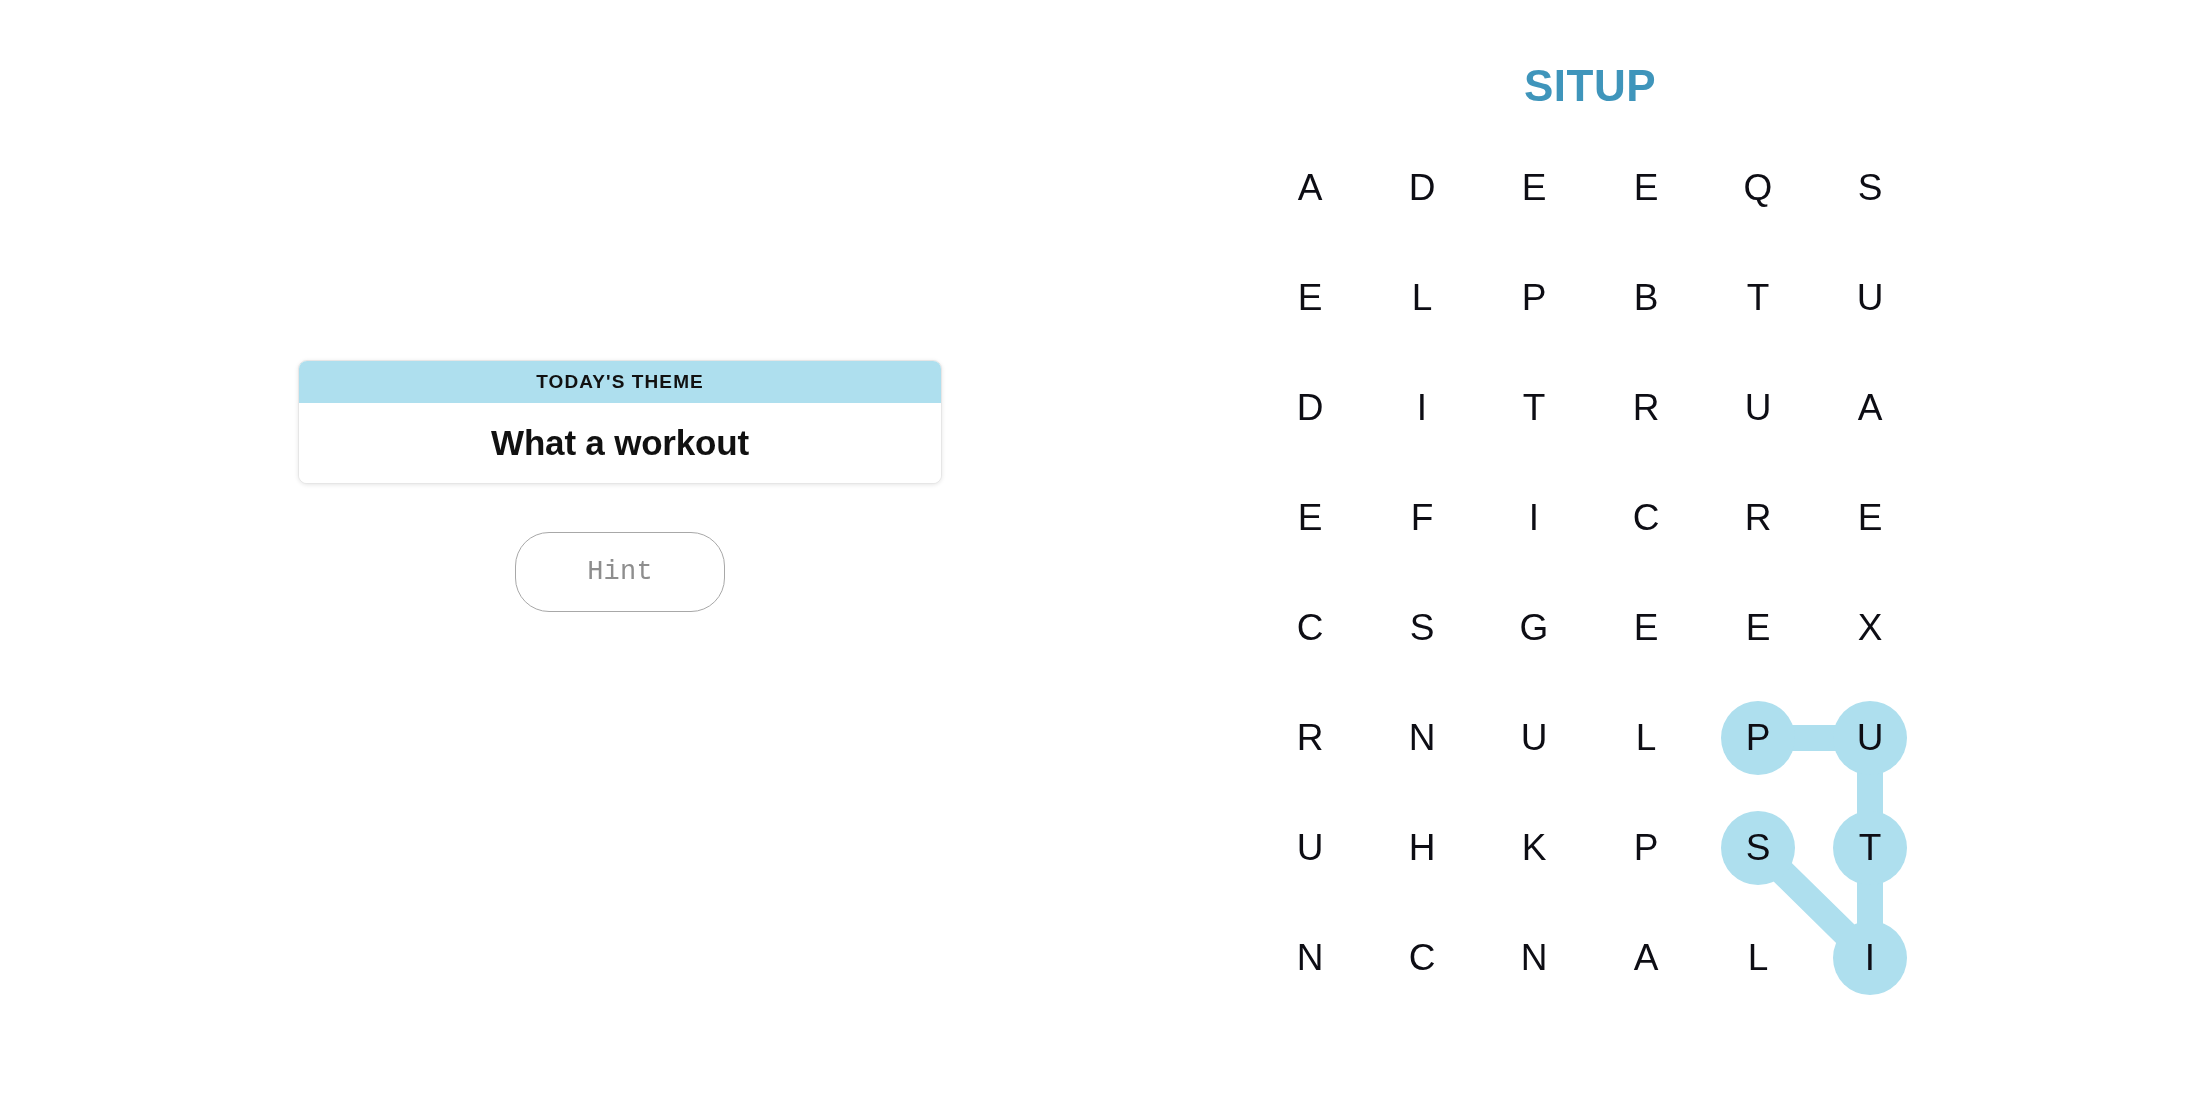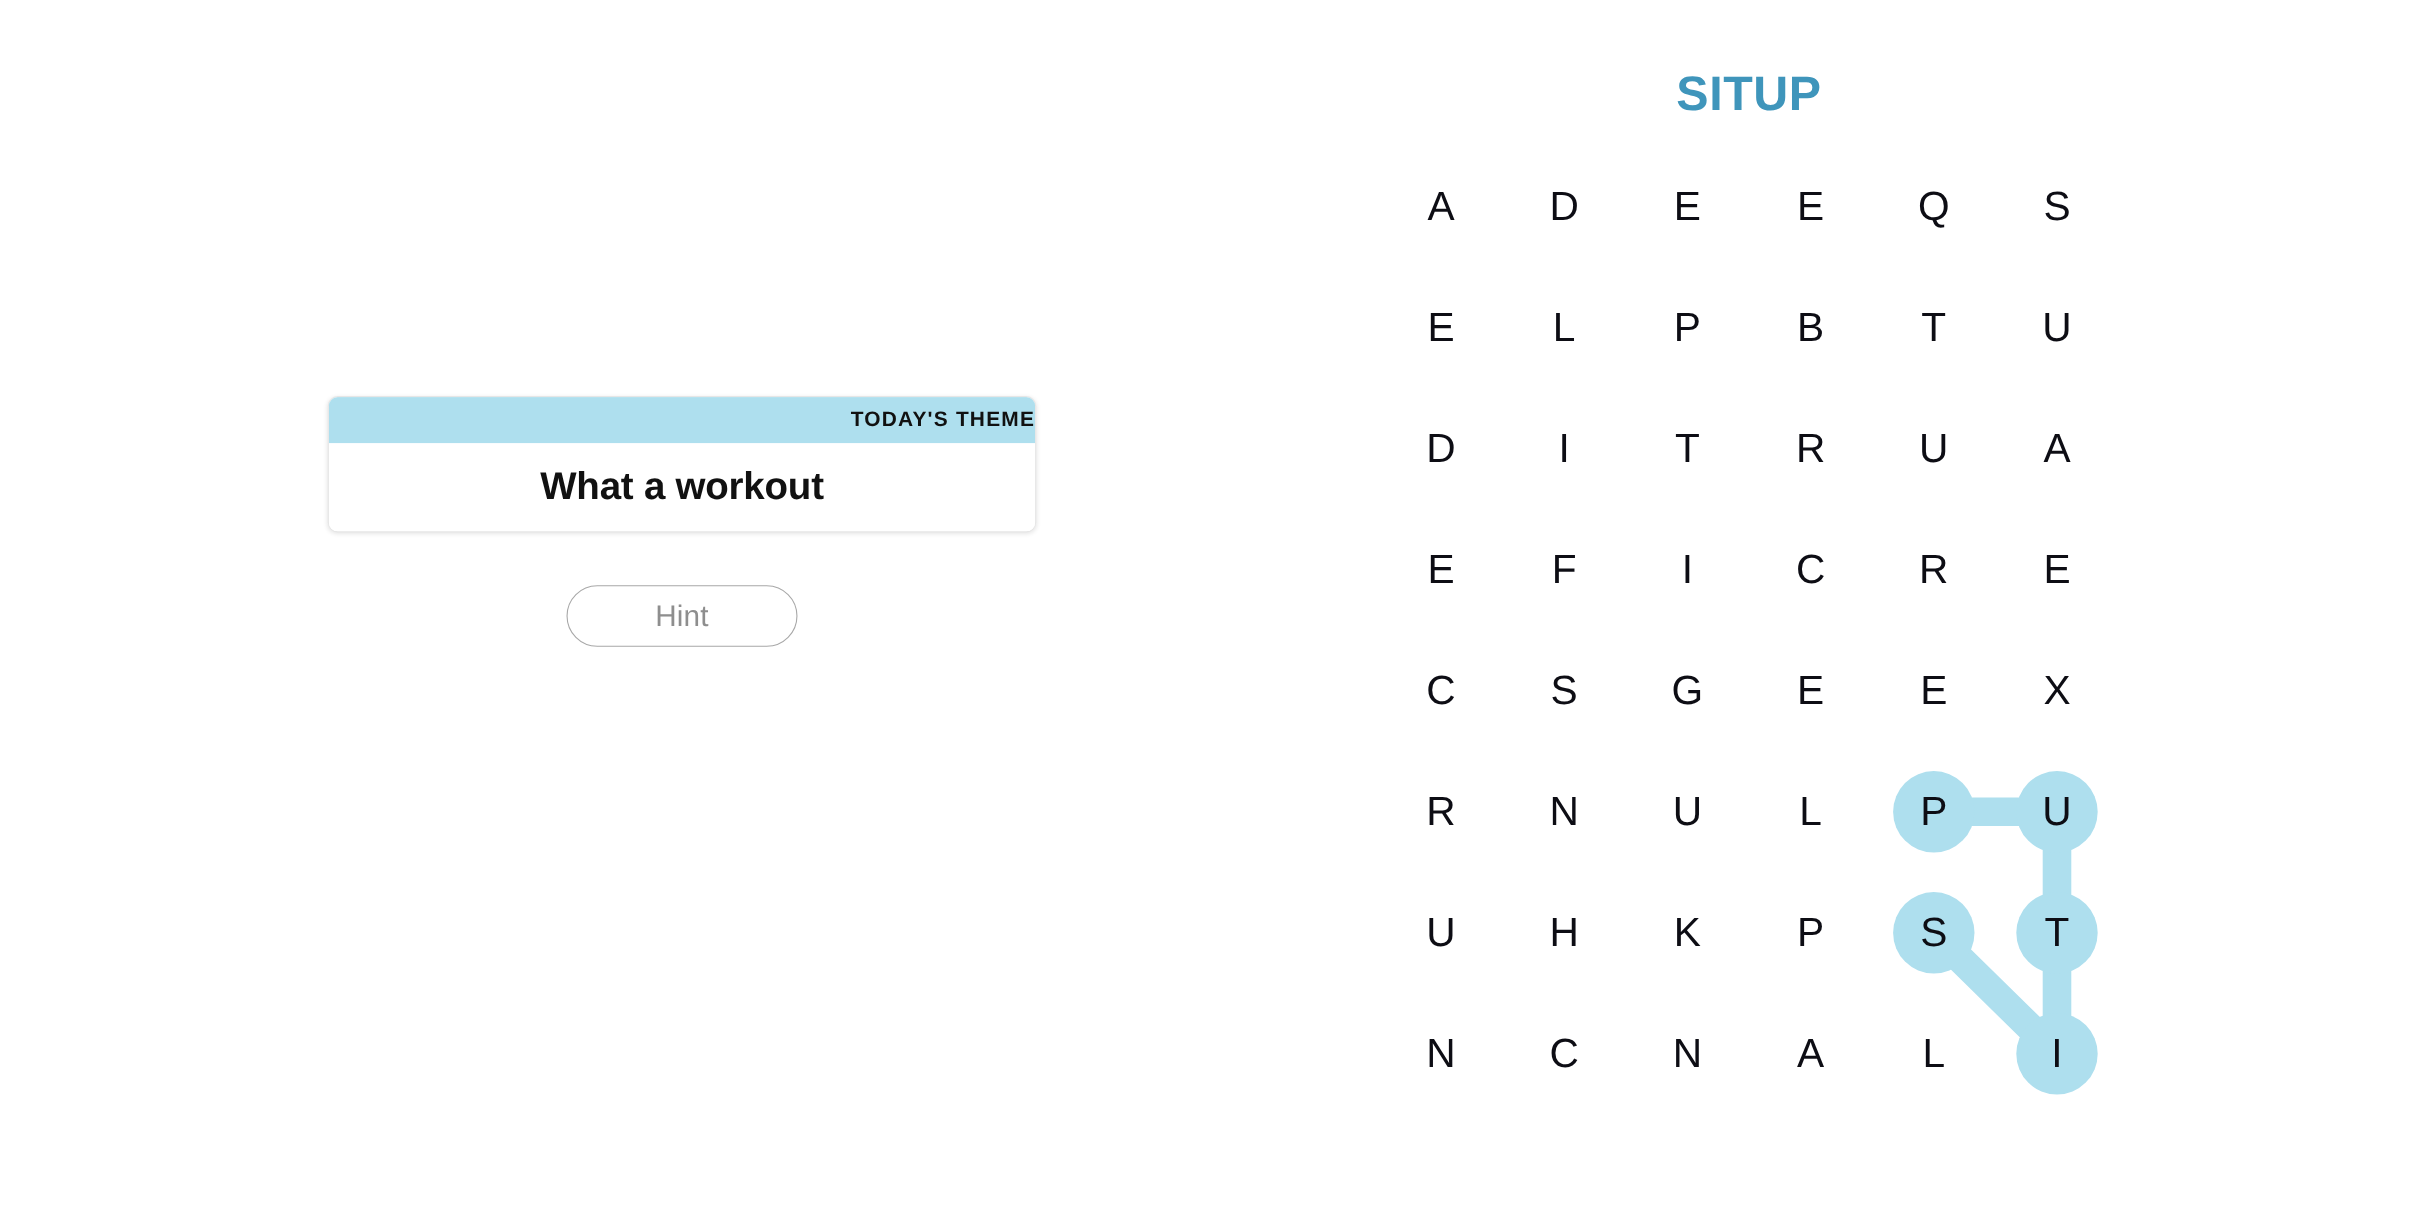--- a/index.html
+++ b/index.html
@@ -35,21 +35,21 @@
     background: #ffffff;
     box-shadow: 0 1px 4px rgba(0,0,0,0.10);
     overflow: hidden;
   }
 
   #theme-card-header {
     height: 42px;
     background: #aedfee;
     display: flex;
     align-items: center;
-    justify-content: flex-end;
+    justify-content: center;
   }
 
   #theme-card-header-label {
     font-size: 19px;
     font-weight: bold;
     letter-spacing: 1.1px;
     color: #111111;
     font-family: "Liberation Sans", sans-serif;
   }
 
@@ -79,27 +79,27 @@
   #progress-row .num { font-weight: bold; }
 
   #hint-wrap {
     margin-top: 48px;
     display: flex;
     justify-content: center;
   }
 
   #hint-button {
     width: 210px;
-    height: 56px;
+    height: 80px;
     border: 1.6px solid #a8a8a8;
     border-radius: 34px;
     background: #ffffff;
     color: #8e8e8e;
     font-size: 27px;
-    font-family: Liberation Sans, sans-serif;
+    font-family: Liberation Mono, monospace;
     cursor: pointer;
     display: flex;
     align-items: center;
     justify-content: center;
     letter-spacing: 0.2px;
   }
 
   
   #puzzle-panel {
     position: absolute;

